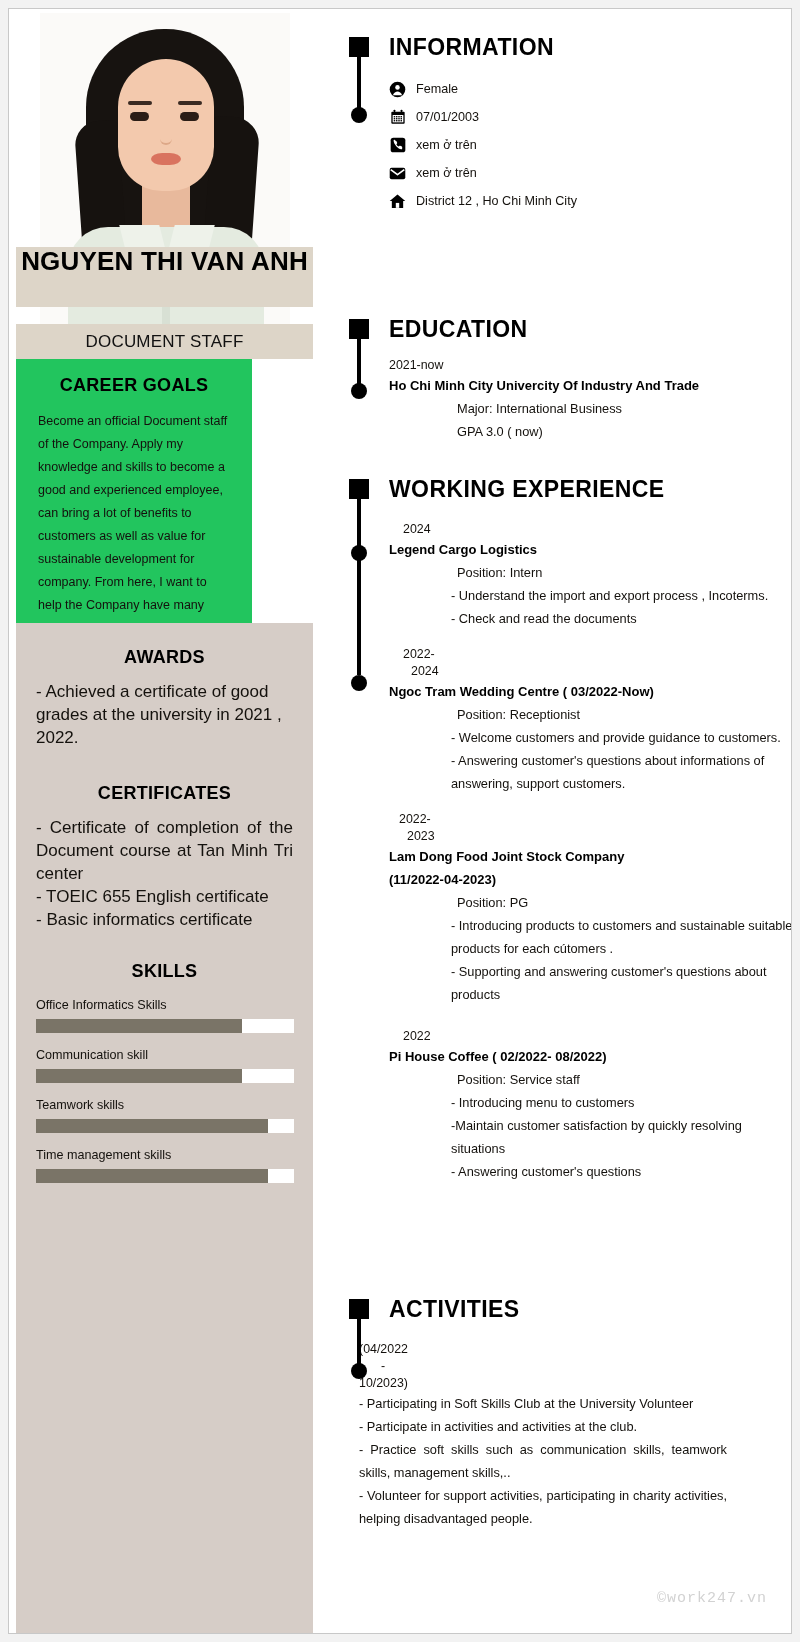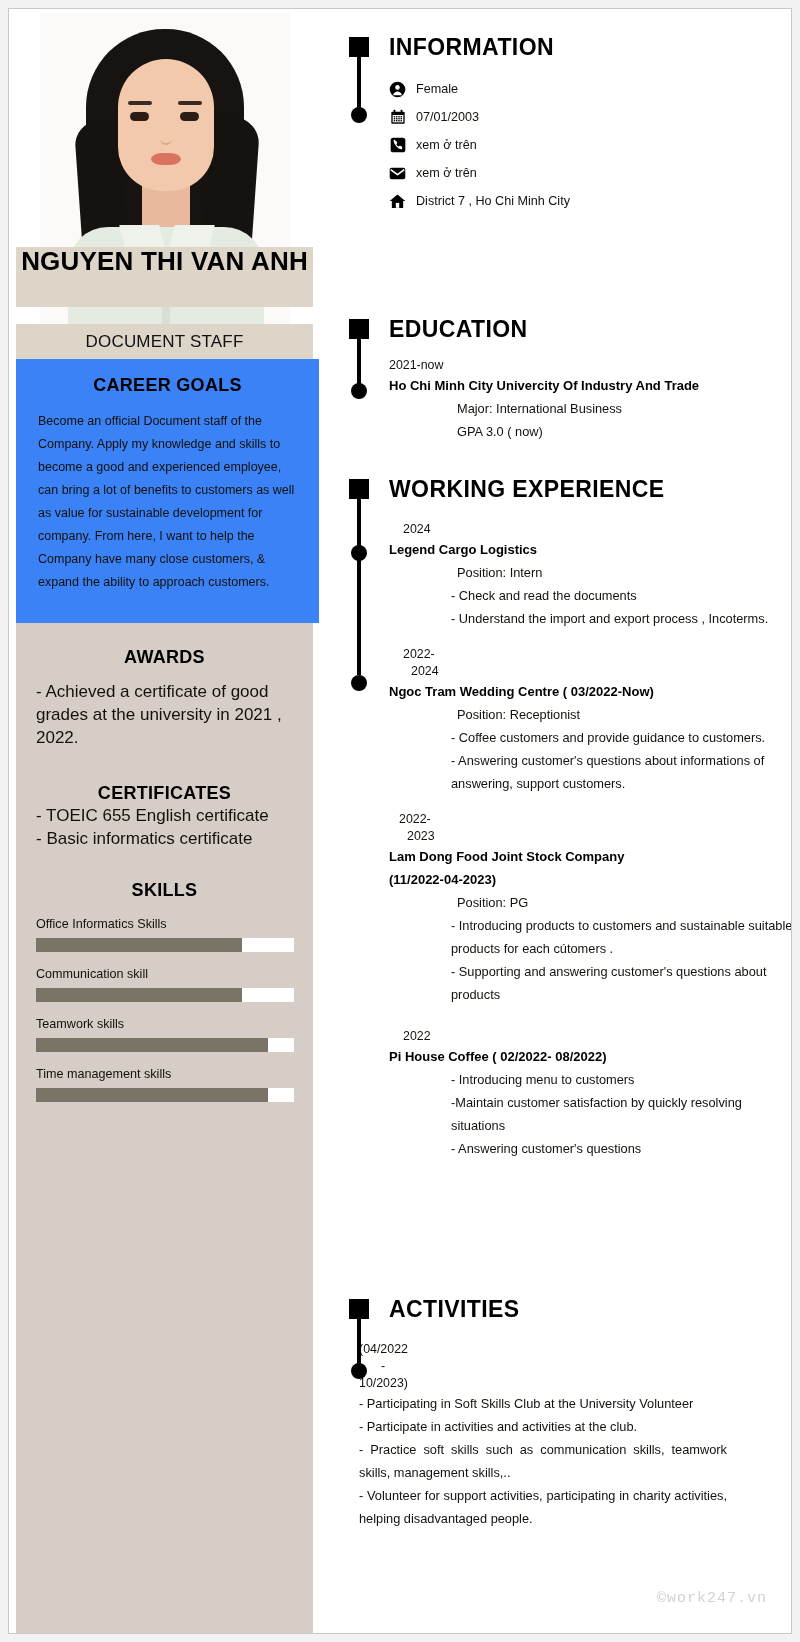--- a/index.html
+++ b/index.html
@@ -184,23 +184,23 @@
   .job-title-bar span {
     font-size: 17px;
     color: #111;
     letter-spacing: 0.2px;
   }
 
   .career-block {
     position: absolute;
     left: 0;
     top: 350px;
-    width: 303px;
+    width: 236px;
     height: 264px;
-    background: #3b82f6;
+    background: #22c55e;
     padding: 16px 22px 0 22px;
   }
   .career-block h2 {
     text-align: center;
     font-size: 18px;
     font-weight: bold;
     letter-spacing: 0.3px;
     margin-bottom: 14px;
     color: #000;
   }
@@ -380,20 +380,21 @@
       <h2>CAREER GOALS</h2>
       <p>Become an official Document staff of the Company. Apply my knowledge and skills to become a good and experienced employee, can bring a lot of benefits to customers as well as value for sustainable development for company. From here, I want to help the Company have many close customers, &amp; expand the ability to approach customers.</p>
     </div>
 
     <div class="lower-block">
 
       <h2 style="margin-top:24px;">AWARDS</h2>
       <div class="sb-line" style="margin-top:12px;">- Achieved a certificate  of good grades at the university in 2021 , 2022.</div>
 
       <h2 style="margin-top:34px;">CERTIFICATES</h2>
+      <div class="sb-line justify" style="margin-top:12px;">- Certificate of completion of the Document course at Tan Minh Tri center</div>
       <div class="sb-line">- TOEIC 655 English certificate</div>
       <div class="sb-line">- Basic informatics certificate</div>
 
       <h2 style="margin-top:30px;">SKILLS</h2>
 
       <div style="margin-top:16px;">
         <div class="skill-label">Office Informatics Skills</div>
         <div class="bar-track">
           <div class="bar-fill" style="width: 80%; background: rgb(122, 116, 103);"></div>
         </div>
@@ -485,21 +486,21 @@
           <span>xem ở trên</span>
         </div>
 
         <div class="info-row">
           <span class="ico">
             <svg width="17" height="17" viewBox="0 0 24 24">
                 <path d="M12 2 1 11.2h3V21h16v-9.8h3z" fill="#000"></path>
                 <rect x="9.6" y="14" width="4.8" height="7" fill="#fff"></rect>
               </svg>
           </span>
-          <span>District 7 , Ho Chi Minh City</span>
+          <span>District 12 , Ho Chi Minh City</span>
         </div>
       </div>
     </div>
 
     <div class="sec" style="top:310px;">
       <div class="tl">
         <div class="tl-square"></div>
         <div class="tl-stem" style="height:58px;"></div>
         <div class="tl-dot" style="top:64px;"></div>
       </div>
@@ -521,45 +522,46 @@
         <div class="tl-dot" style="top:196px;"></div>
       </div>
       <div class="sec-title">WORKING EXPERIENCE</div>
 
       <div style="margin-top:42px; margin-left:76px;">
 
         <div>
           <div class="date-lbl" style="margin-left:14px;">2024</div>
           <div class="org">Legend Cargo Logistics</div>
           <div class="detail" style="margin-left:68px;">Position: Intern</div>
+          <div class="detail" style="margin-left:62px; width:330px;">- Understand the import and export process , Incoterms.</div>
           <div class="detail" style="margin-left:62px;">- Check and read the documents</div>
-          <div class="detail" style="margin-left:62px; width:330px;">- Understand the import and export process , Incoterms.</div>
         </div>
 
         <div style="margin-top:16px;">
           <div class="date-lbl" style="margin-left:14px;">2022-</div>
           <div class="date-lbl" style="margin-left:22px;">2024</div>
           <div class="org">Ngoc Tram Wedding Centre ( 03/2022-Now)</div>
           <div class="detail" style="margin-left:68px;">Position: Receptionist</div>
-          <div class="detail" style="margin-left:62px; width:330px;">- Coffee customers and provide guidance to customers.</div>
+          <div class="detail" style="margin-left:62px; width:330px;">- Welcome customers and provide guidance to customers.</div>
           <div class="detail" style="margin-left:62px; width:350px;">- Answering customer's questions about informations of answering, support customers.</div>
         </div>
 
         <div style="margin-top:16px;">
           <div class="date-lbl" style="margin-left:10px;">2022-</div>
           <div class="date-lbl" style="margin-left:18px;">2023</div>
           <div class="org" style="width:290px;">Lam Dong Food Joint Stock Company (11/2022-04-2023)</div>
           <div class="detail" style="margin-left:68px;">Position: PG</div>
           <div class="detail" style="margin-left:62px; width:350px;">- Introducing products to customers and sustainable suitable products for each cútomers .</div>
           <div class="detail" style="margin-left:62px; width:335px;">- Supporting and answering customer's questions about  products</div>
         </div>
 
         <div style="margin-top:22px;">
           <div class="date-lbl" style="margin-left:14px;">2022</div>
           <div class="org">Pi House Coffee ( 02/2022- 08/2022)</div>
+          <div class="detail" style="margin-left:68px;">Position: Service staff</div>
           <div class="detail" style="margin-left:62px;">- Introducing menu to customers</div>
           <div class="detail" style="margin-left:62px; width:310px;">-Maintain customer satisfaction by quickly resolving situations</div>
           <div class="detail" style="margin-left:62px;">- Answering customer's questions</div>
         </div>
 
       </div>
     </div>
 
     <div class="sec" style="top:1290px;">
       <div class="tl">

